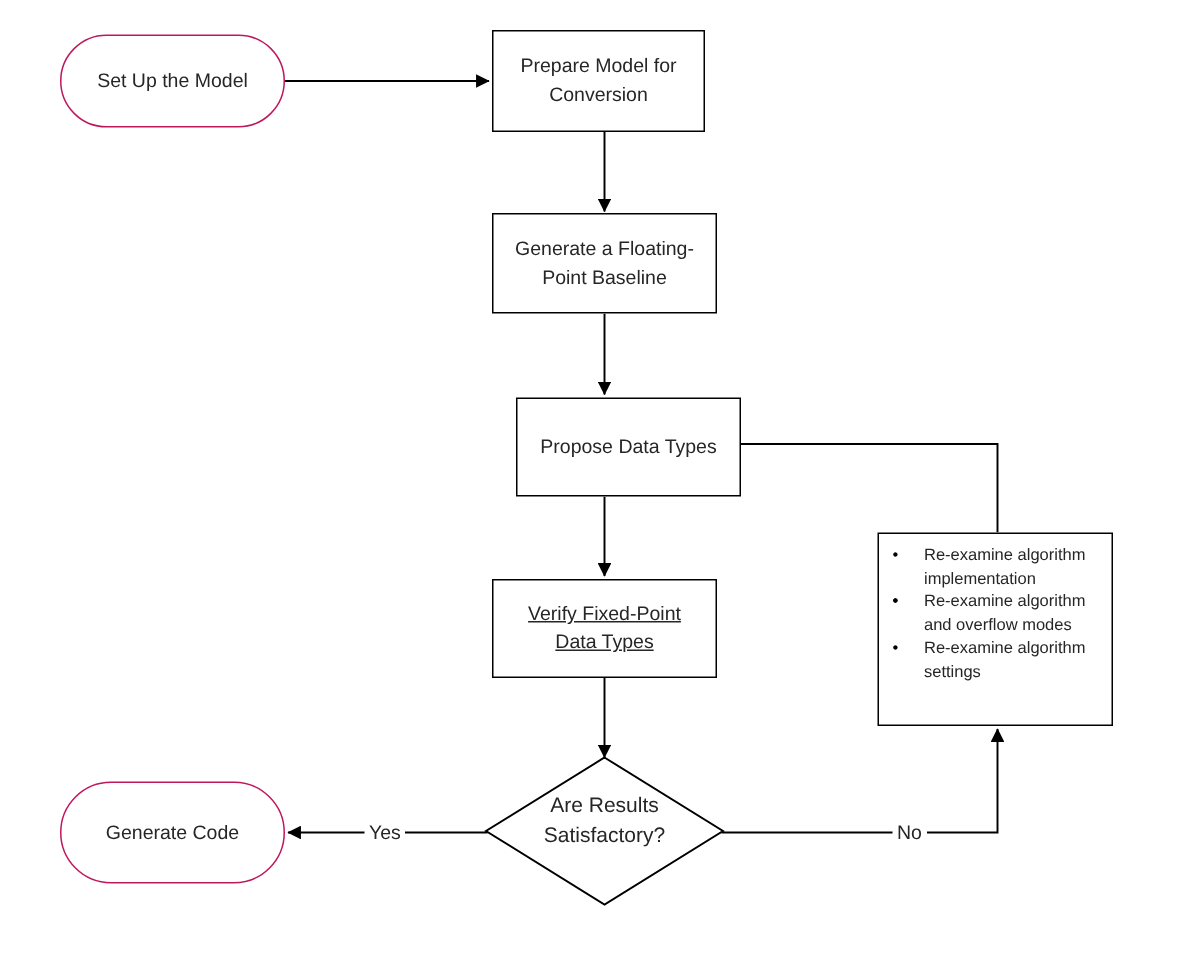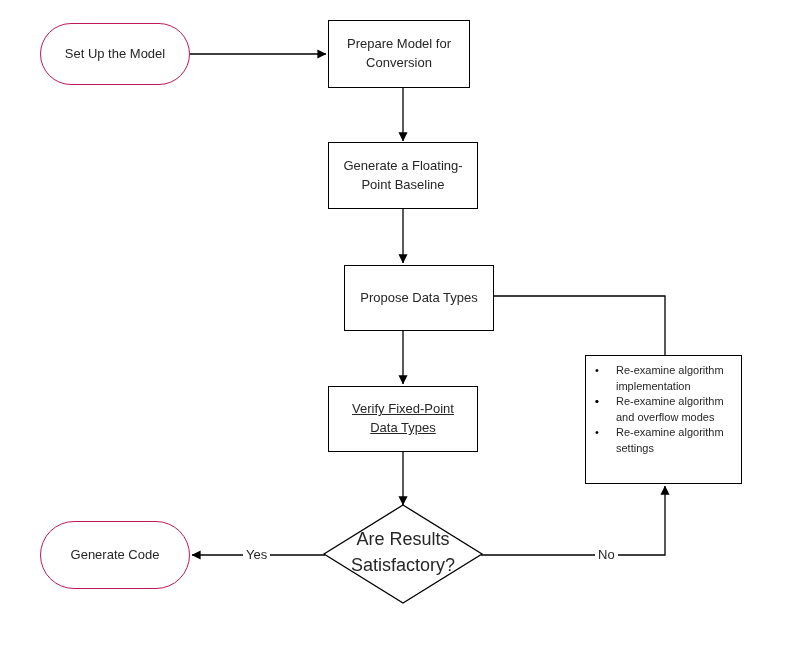--- a/index.html
+++ b/index.html
@@ -76,21 +76,21 @@
     font-size: 11px;
     line-height: 15.5px;
     color: #000000;
   }
   .diamond-label {
     position: absolute;
     left: 333px;
     top: 526px;
     width: 140px;
     text-align: center;
-    font-size: 18px;
+    font-size: 14px;
     line-height: 1.45;
     color: #262626;
     white-space: pre-line;
   }
   .edge-label {
     position: absolute;
     font-size: 13px;
     color: #262626;
     background: #ffffff;
     padding: 0 3px;

